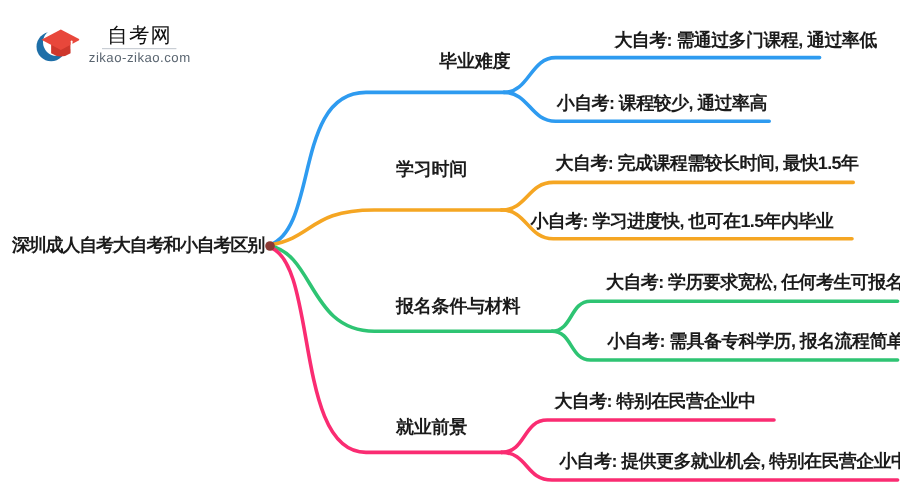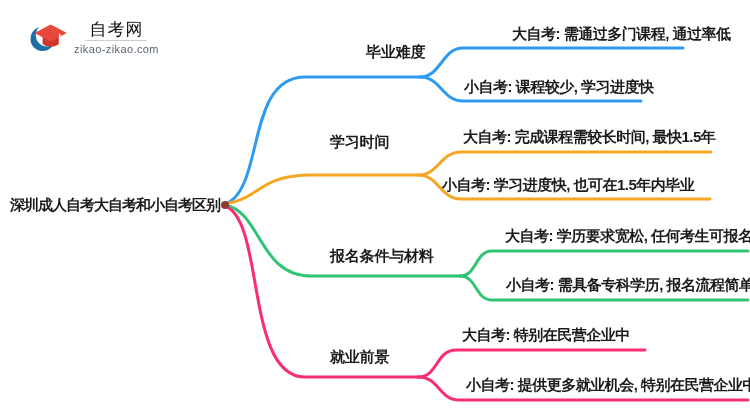--- a/index.html
+++ b/index.html
@@ -78,21 +78,21 @@
   </div>
 
   <div class="node root-label">深圳成人自考大自考和小自考区别</div>
 
   <div class="node branch-label b1">毕业难度</div>
   <div class="node branch-label b2">学习时间</div>
   <div class="node branch-label b3">报名条件与材料</div>
   <div class="node branch-label b4">就业前景</div>
 
   <div class="node leaf-label l1">大自考: 需通过多门课程, 通过率低</div>
-  <div class="node leaf-label l2">小自考: 课程较少, 学习进度快</div>
+  <div class="node leaf-label l2">小自考: 课程较少, 通过率高</div>
   <div class="node leaf-label l3">大自考: 完成课程需较长时间, 最快1.5年</div>
   <div class="node leaf-label l4">小自考: 学习进度快, 也可在1.5年内毕业</div>
   <div class="node leaf-label l5">大自考: 学历要求宽松, 任何考生可报名</div>
   <div class="node leaf-label l6">小自考: 需具备专科学历, 报名流程简单</div>
   <div class="node leaf-label l7">大自考: 特别在民营企业中</div>
   <div class="node leaf-label l8">小自考: 提供更多就业机会, 特别在民营企业中</div>
 
 </div>
 
 </body></html>

